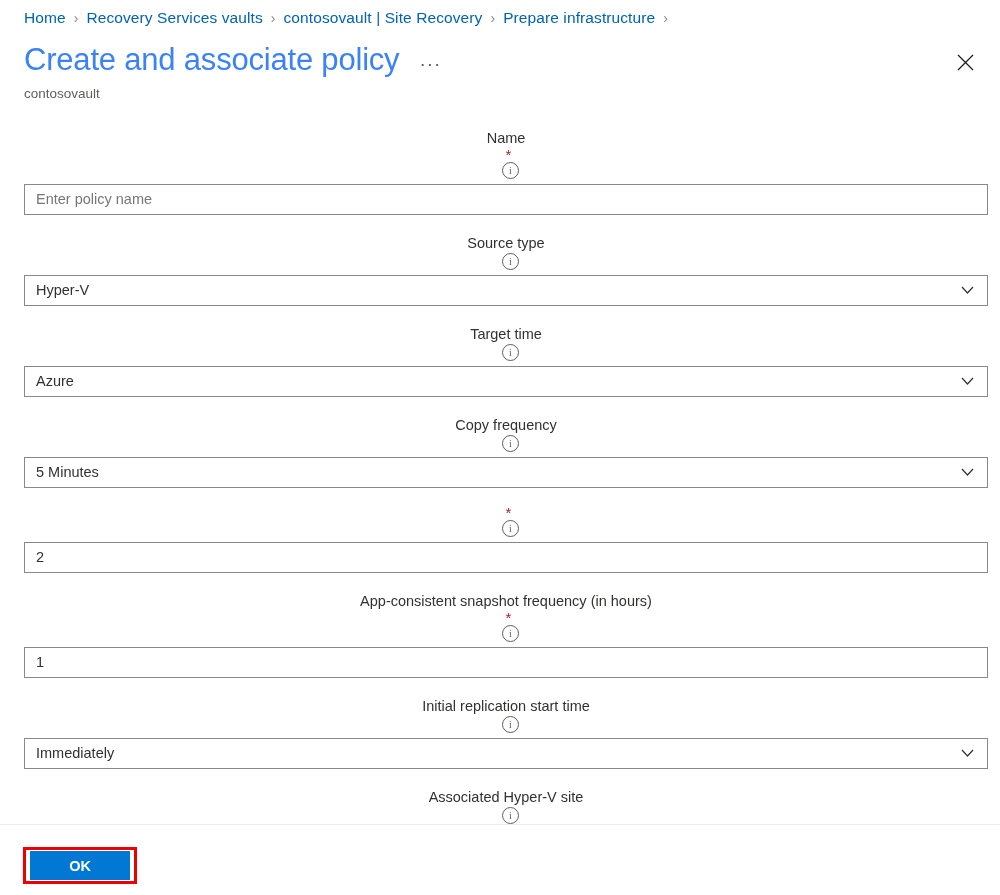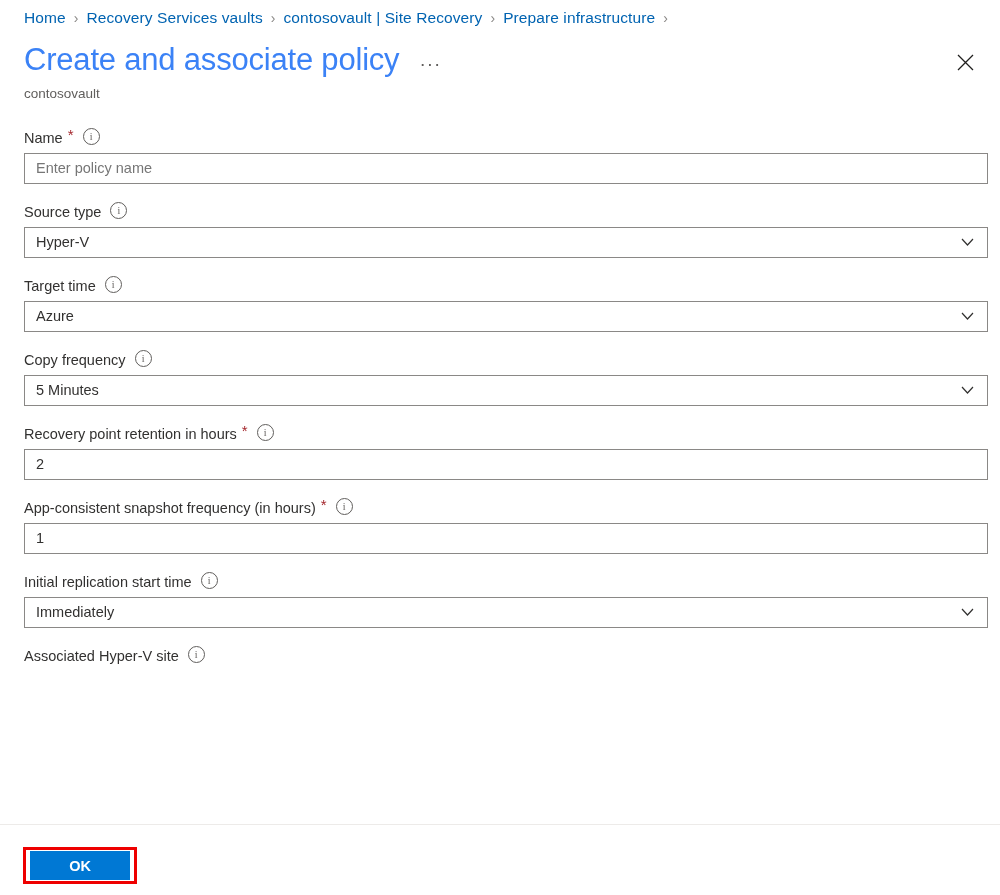--- a/index.html
+++ b/index.html
@@ -86,24 +86,26 @@
   
   .form {
     position: absolute;
     left: 24px;
     top: 128px;
     width: 964px;
   }
   .field { margin-bottom: 18px; }
   .field-label {
     display: flex;
+    align-items: center;
     font-size: 14.5px;
     color: #323130;
     margin-bottom: 5px;
     line-height: 20px;
+    flex-direction: column;
   }
   .req-star {
     color: #a4262c;
     margin-left: 5px;
     font-size: 15px;
     line-height: 14px;
   }
   .info-icon {
     margin-left: 9px;
     width: 15px;
@@ -262,21 +264,20 @@
         <span class="val">5 Minutes</span>
         <span class="chevron">
           <svg width="13" height="9" viewBox="0 0 13 9" aria-hidden="true">
             <path d="M1 1 L6.5 7 L12 1" stroke="#323130" stroke-width="1.2" fill="none"></path>
           </svg>
         </span>
       </div>
     </div>
     <div class="field">
       <div class="field-label">
-        <span>Recovery point retention in hours</span>
         <span class="req-star">*</span>
         <span class="info-icon">i</span>
       </div>
       <div class="control">
         <span class="val">2</span>
       </div>
     </div>
     <div class="field">
       <div class="field-label">
         <span>App-consistent snapshot frequency (in hours)</span>

